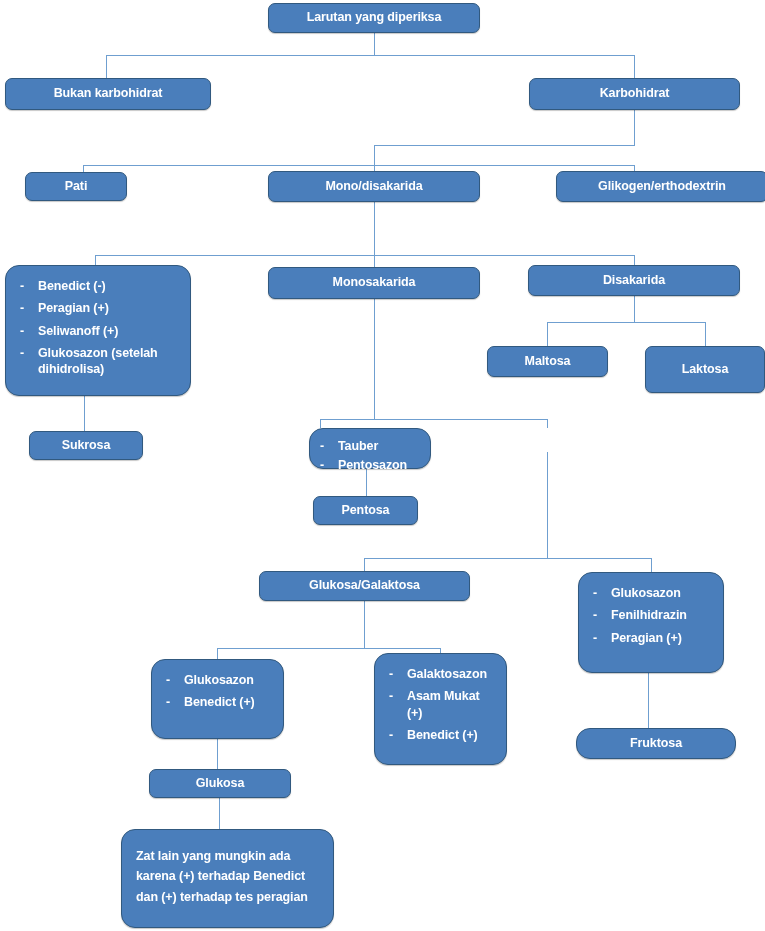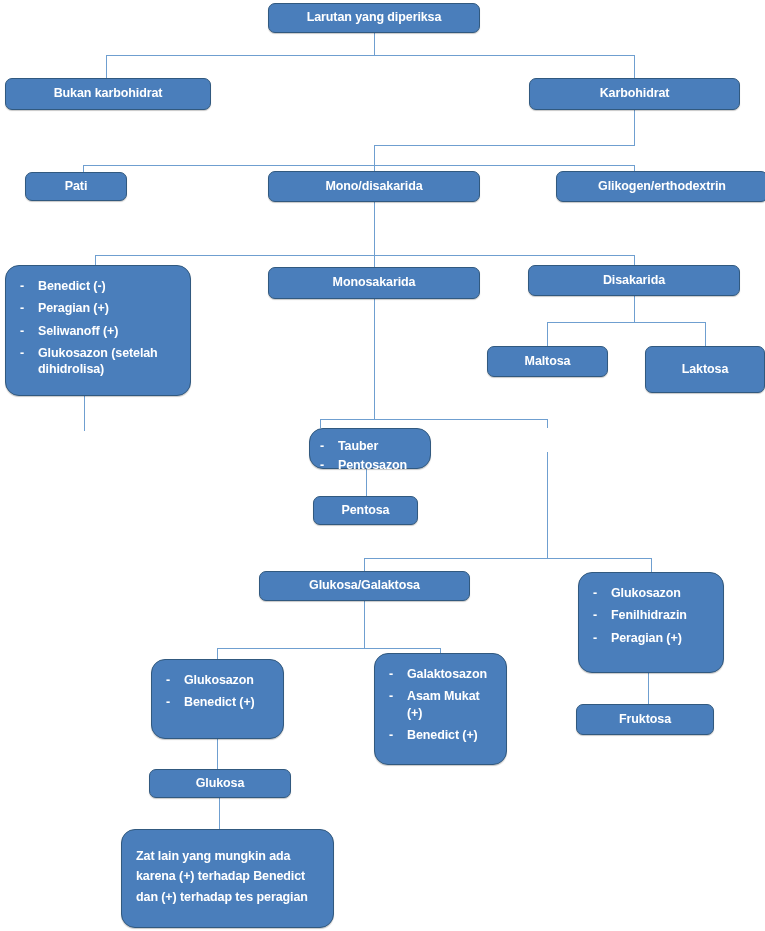--- a/index.html
+++ b/index.html
@@ -156,20 +156,21 @@
 
   <div class="node list rounded" style="left:5px; top:265px; width:186px; height:131px;">
     <ul>
       <li><span class="dash">-</span><span>Benedict (-)</span></li>
       <li><span class="dash">-</span><span>Peragian (+)</span></li>
       <li><span class="dash">-</span><span>Seliwanoff (+)</span></li>
       <li><span class="dash">-</span><span>Glukosazon (setelah dihidrolisa)</span></li>
     </ul>
   </div>
 
+  <div class="node" style="left:29px; top:431px; width:114px; height:29px;">Sukrosa</div>
 
   <div class="node" style="left:268px; top:267px; width:212px; height:32px;">Monosakarida</div>
 
   <div class="node" style="left:528px; top:265px; width:212px; height:31px;">Disakarida</div>
 
   <div class="node" style="left:487px; top:346px; width:121px; height:31px;">Maltosa</div>
 
   <div class="node" style="left:645px; top:346px; width:120px; height:47px;text-align:center;">Laktosa</div>
 
   <div class="node list rounded" style="left:309px; top:428px; width:122px; height:41px; padding:9px 8px 9px 8px;">
@@ -185,21 +186,21 @@
   <div class="node" style="left:259px; top:571px; width:211px; height:30px;">Glukosa/Galaktosa</div>
 
   <div class="node list rounded" style="left:578px; top:572px; width:146px; height:101px;">
     <ul>
       <li><span class="dash">-</span><span>Glukosazon</span></li>
       <li><span class="dash">-</span><span>Fenilhidrazin</span></li>
       <li><span class="dash">-</span><span>Peragian (+)</span></li>
     </ul>
   </div>
 
-  <div class="node" style="left:576px; top:704px; width:138px; height:31px;">Fruktosa</div>
+  <div class="node" style="left:576px; top:728px; width:160px; height:31px;border-radius:14px;">Fruktosa</div>
 
   <div class="node list rounded" style="left:151px; top:659px; width:133px; height:80px;">
     <ul>
       <li><span class="dash">-</span><span>Glukosazon</span></li>
       <li><span class="dash">-</span><span>Benedict (+)</span></li>
     </ul>
   </div>
 
   <div class="node list rounded" style="left:374px; top:653px; width:133px; height:112px;">
     <ul>

